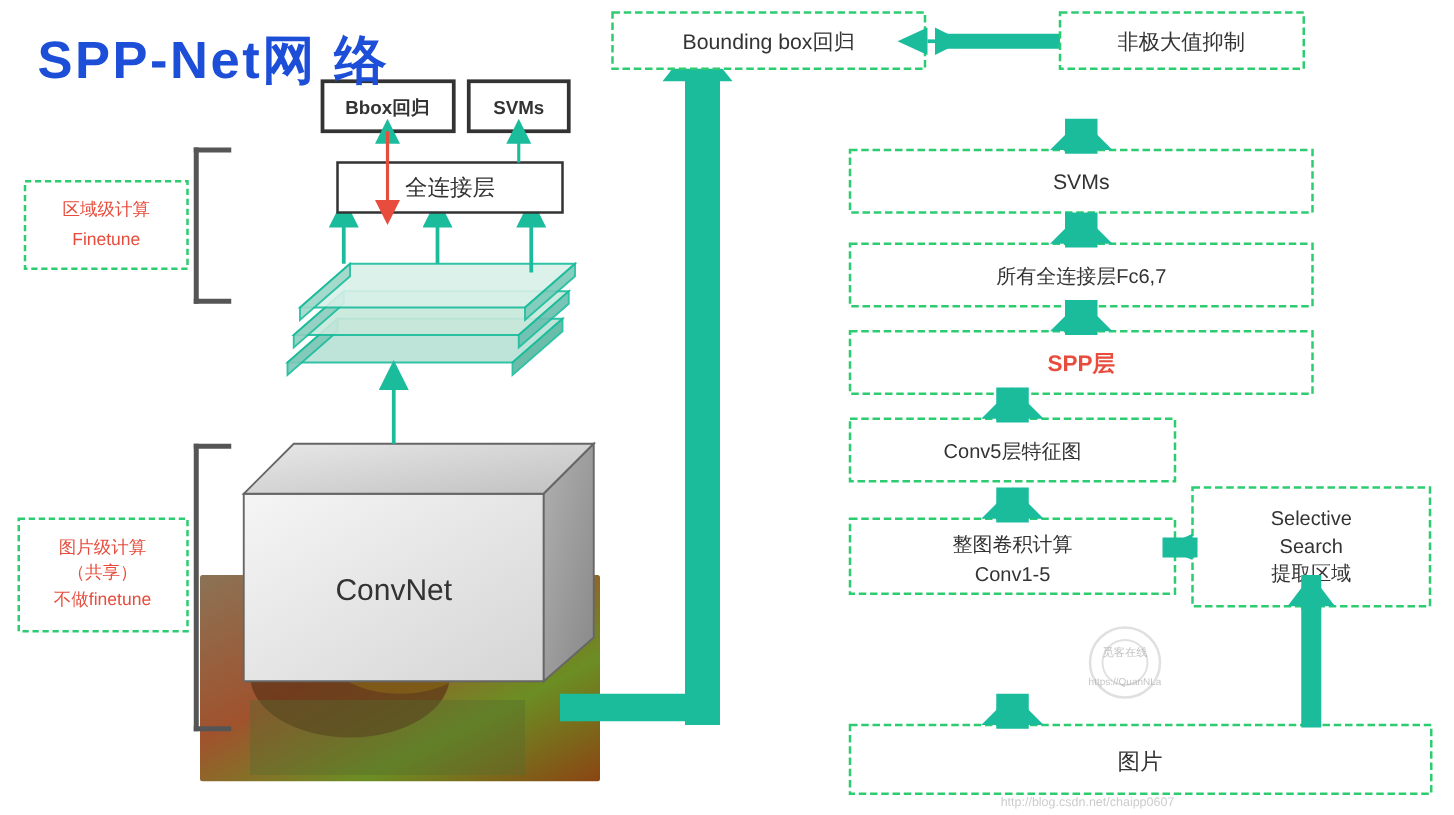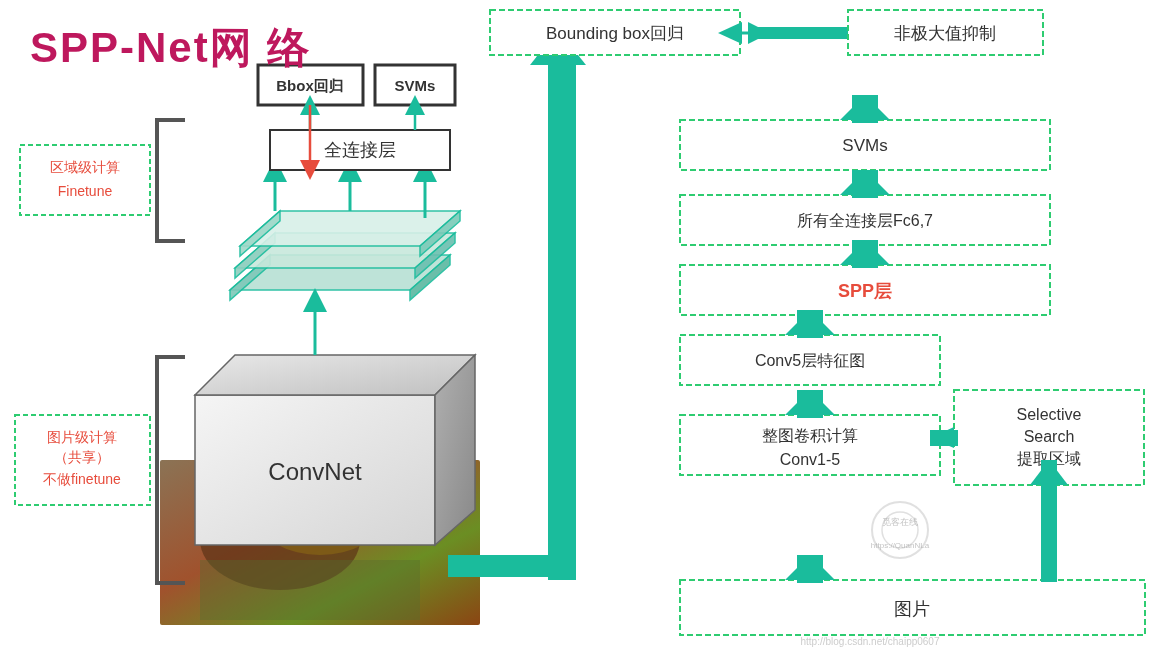--- a/index.html
+++ b/index.html
@@ -12,21 +12,21 @@
       position: relative;
     }
 
     
     .main-title {
       position: absolute;
       top: 20px;
       left: 30px;
       font-size: 42px;
       font-weight: bold;
-      color: #be185d;
+      color: #1d4ed8;
       letter-spacing: 2px;
     }
 
     
     .diagram-svg {
       position: absolute;
       top: 0;
       left: 0;
       width: 1163px;
       height: 652px;

